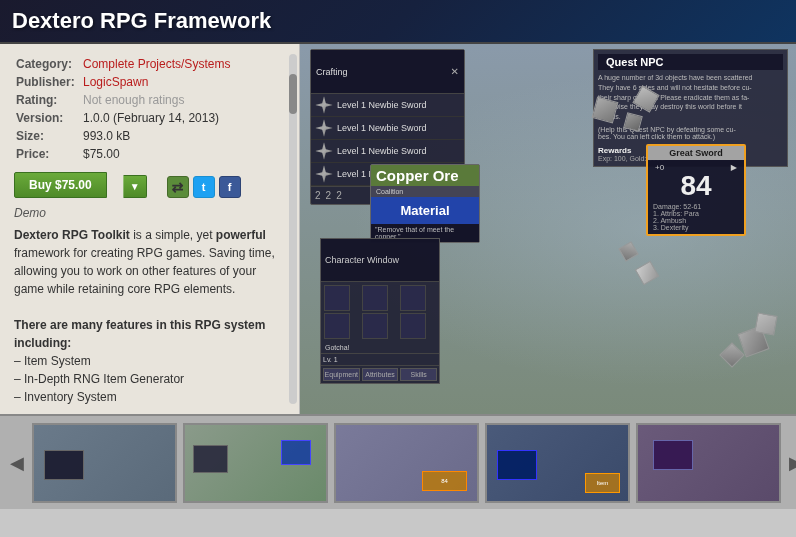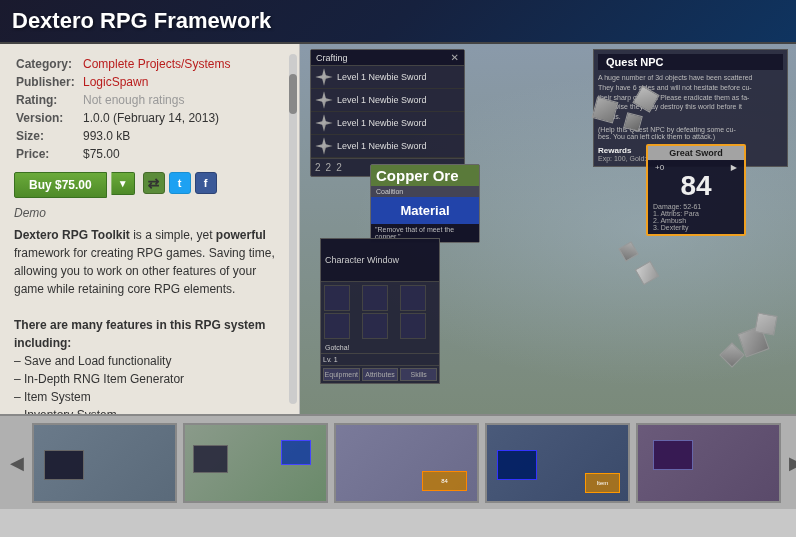--- a/index.html
+++ b/index.html
@@ -62,22 +62,22 @@
     }
     .meta-value.gray {
       color: #999;
     }
     .meta-value.link {
       color: #b91c1c;
     }
 
     .buy-section {
       display: flex;
-      align-items: flex-start;
-      gap: 4px;
+      align-items: flex-end;
+      gap: 16px;
       margin: 8px 0;
     }
     .buy-btn {
       background: linear-gradient(to bottom, #6aaa3a, #4e8a28);
       color: white;
       border: 1px solid #3a7020;
       padding: 5px 14px;
       font-size: 12px;
       font-weight: bold;
       cursor: pointer;
@@ -172,21 +172,21 @@
       left: 10px;
       width: 155px;
       background: rgba(30,30,50,0.92);
       border: 1px solid #555;
       border-radius: 2px;
       font-size: 9px;
       color: #ddd;
     }
     .crafting-header {
       background: rgba(20,20,40,0.95);
-      padding: 2px 5px;
+      padding: 16px 5px;
       display: flex;
       justify-content: space-between;
       align-items: center;
       border-bottom: 1px solid #444;
     }
     .crafting-close {
       color: #aaa;
       cursor: pointer;
       font-size: 10px;
     }
@@ -478,23 +478,22 @@
 
     <div class="demo-label">Demo</div>
 
     <div class="description">
       <p>
         <strong>Dextero RPG Toolkit</strong><span> is a simple, yet </span><strong>powerful</strong><span> framework for creating RPG games. Saving time, allowing you to work on other features of your game while retaining core RPG elements.</span>
       </p>
       <br>
       <p><strong>There are many features in this RPG system including:</strong></p>
       <div id="features-list">
-          <div>– Save and Load functionality</div>
+          <div>– Item System</div>
           <div>– In-Depth RNG Item Generator</div>
-          <div>– Item System</div>
           <div>– Inventory System</div>
         </div>
     </div>
 
     <div class="scrollbar-track">
       <div class="scrollbar-thumb"></div>
     </div>
   </div>
 
   <div class="right-panel">

